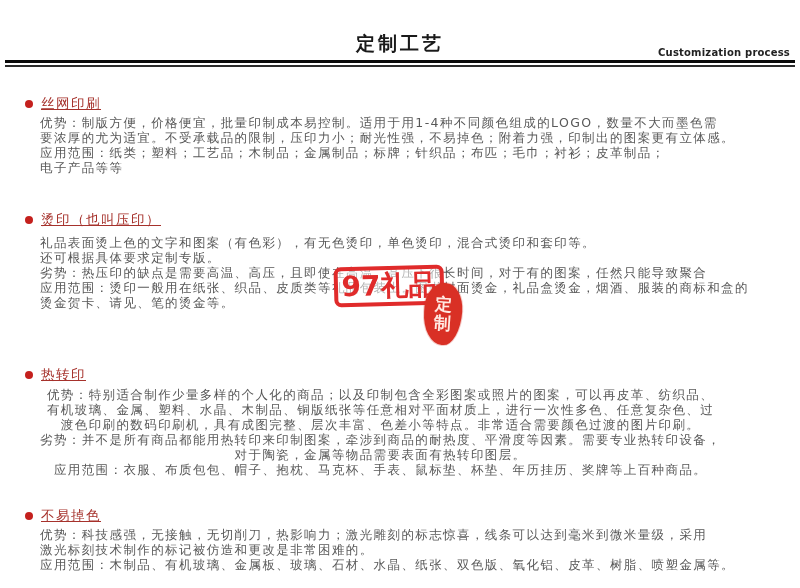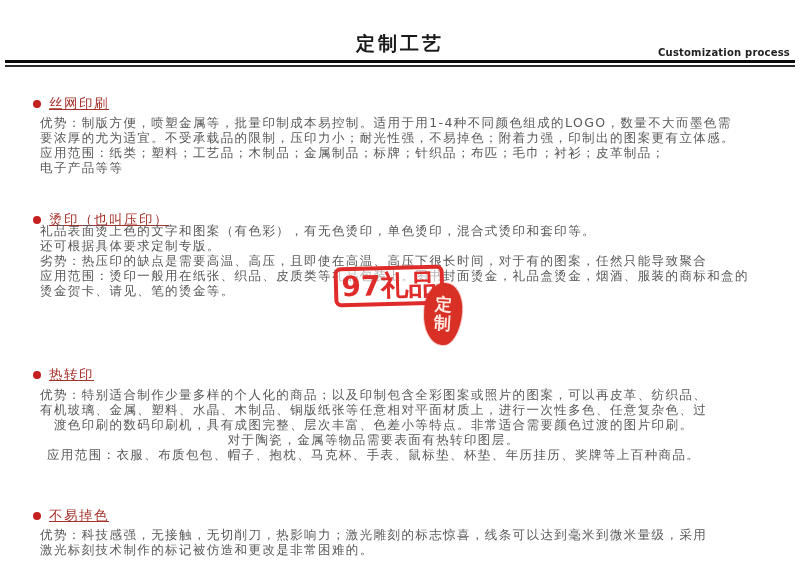--- a/index.html
+++ b/index.html
@@ -22,21 +22,21 @@
     font-size:10px;font-weight:bold;color:#222;
     letter-spacing:0.2px;
   }
   .hdr-rule{position:absolute;top:60px;left:5px;right:5px;}
   .hdr-rule .thick{height:3px;background:#0a0a0a;}
   .hdr-rule .gap{height:2px;background:#ffffff;}
   .hdr-rule .thin{height:2px;background:#2b2b2b;}
   
   .section{position:absolute;left:0;width:800px;}
   .sec-head{
-    position:absolute;left:33px;top:0;
+    position:absolute;left:25px;top:0;
     display:flex;align-items:center;
     white-space:nowrap;
   }
   .bullet{
     width:8px;height:8px;border-radius:50%;
     background:#c4201d;
     margin-right:8px;flex:0 0 auto;
   }
   .sec-title{
     font-size:13.5px;color:#a6322c;
@@ -91,63 +91,65 @@
       <div class="gap"></div>
       <div class="thin"></div>
   </div>
 
   <div class="section" style="top:95px;">
     <div class="sec-head">
       <span class="bullet"></span>
       <span class="sec-title">丝网印刷</span>
     </div>
     <div class="sec-body">
-      <div class="bline">优势：制版方便，喷塑金属等，批量印制成本易控制。适用于用1-4种不同颜色组成的LOGO，数量不大而墨色需</div>
+      <div class="bline">优势：制版方便，价格便宜，批量印制成本易控制。适用于用1-4种不同颜色组成的LOGO，数量不大而墨色需</div>
       <div class="bline">要浓厚的尤为适宜。不受承载品的限制，压印力小；耐光性强，不易掉色；附着力强，印制出的图案更有立体感。</div>
       <div class="bline">应用范围：纸类；塑料；工艺品；木制品；金属制品；标牌；针织品；布匹；毛巾；衬衫；皮革制品；</div>
       <div class="bline">电子产品等等</div>
     </div>
   </div>
 
   <div class="section" style="top:211px;">
     <div class="sec-head">
       <span class="bullet"></span>
       <span class="sec-title">烫印（也叫压印）</span>
     </div>
-    <div class="sec-body" style="top:12px;">
+    <div class="sec-body" style="top:24px;">
       <div class="bline">礼品表面烫上色的文字和图案（有色彩），有无色烫印，单色烫印，混合式烫印和套印等。</div>
       <div class="bline">还可根据具体要求定制专版。</div>
       <div class="bline">劣势：热压印的缺点是需要高温、高压，且即使在高温、高压下很长时间，对于有的图案，任然只能导致聚合</div>
       <div class="bline">应用范围：烫印一般用在纸张、织品、皮质类等礼品包装上。图书封面烫金，礼品盒烫金，烟酒、服装的商标和盒的</div>
       <div class="bline">烫金贺卡、请见、笔的烫金等。</div>
     </div>
   </div>
 
   <div class="section" style="top:366px;">
     <div class="sec-head">
       <span class="bullet"></span>
       <span class="sec-title">热转印</span>
     </div>
     <div class="sec-body" style="top:21px;text-align:center;">
       <div class="bline">优势：特别适合制作少量多样的个人化的商品；以及印制包含全彩图案或照片的图案，可以再皮革、纺织品、</div>
       <div class="bline">有机玻璃、金属、塑料、水晶、木制品、铜版纸张等任意相对平面材质上，进行一次性多色、任意复杂色、过</div>
       <div class="bline">渡色印刷的数码印刷机，具有成图完整、层次丰富、色差小等特点。非常适合需要颜色过渡的图片印刷。</div>
+      <div class="bline">劣势：并不是所有商品都能用热转印来印制图案，牵涉到商品的耐热度、平滑度等因素。需要专业热转印设备，</div>
       <div class="bline">对于陶瓷，金属等物品需要表面有热转印图层。</div>
       <div class="bline">应用范围：衣服、布质包包、帽子、抱枕、马克杯、手表、鼠标垫、杯垫、年历挂历、奖牌等上百种商品。</div>
     </div>
   </div>
 
   <div class="section" style="top:507px;">
     <div class="sec-head">
       <span class="bullet"></span>
       <span class="sec-title">不易掉色</span>
     </div>
     <div class="sec-body">
       <div class="bline">优势：科技感强，无接触，无切削刀，热影响力；激光雕刻的标志惊喜，线条可以达到毫米到微米量级，采用</div>
       <div class="bline">激光标刻技术制作的标记被仿造和更改是非常困难的。</div>
+      <div class="bline">应用范围：木制品、有机玻璃、金属板、玻璃、石材、水晶、纸张、双色版、氧化铝、皮革、树脂、喷塑金属等。</div>
     </div>
   </div>
 
   <div class="wm-box">
     <span class="wm-text">97礼品</span>
   </div>
   <div class="seal">
     <span>定</span>
     <span>制</span>
   </div>

